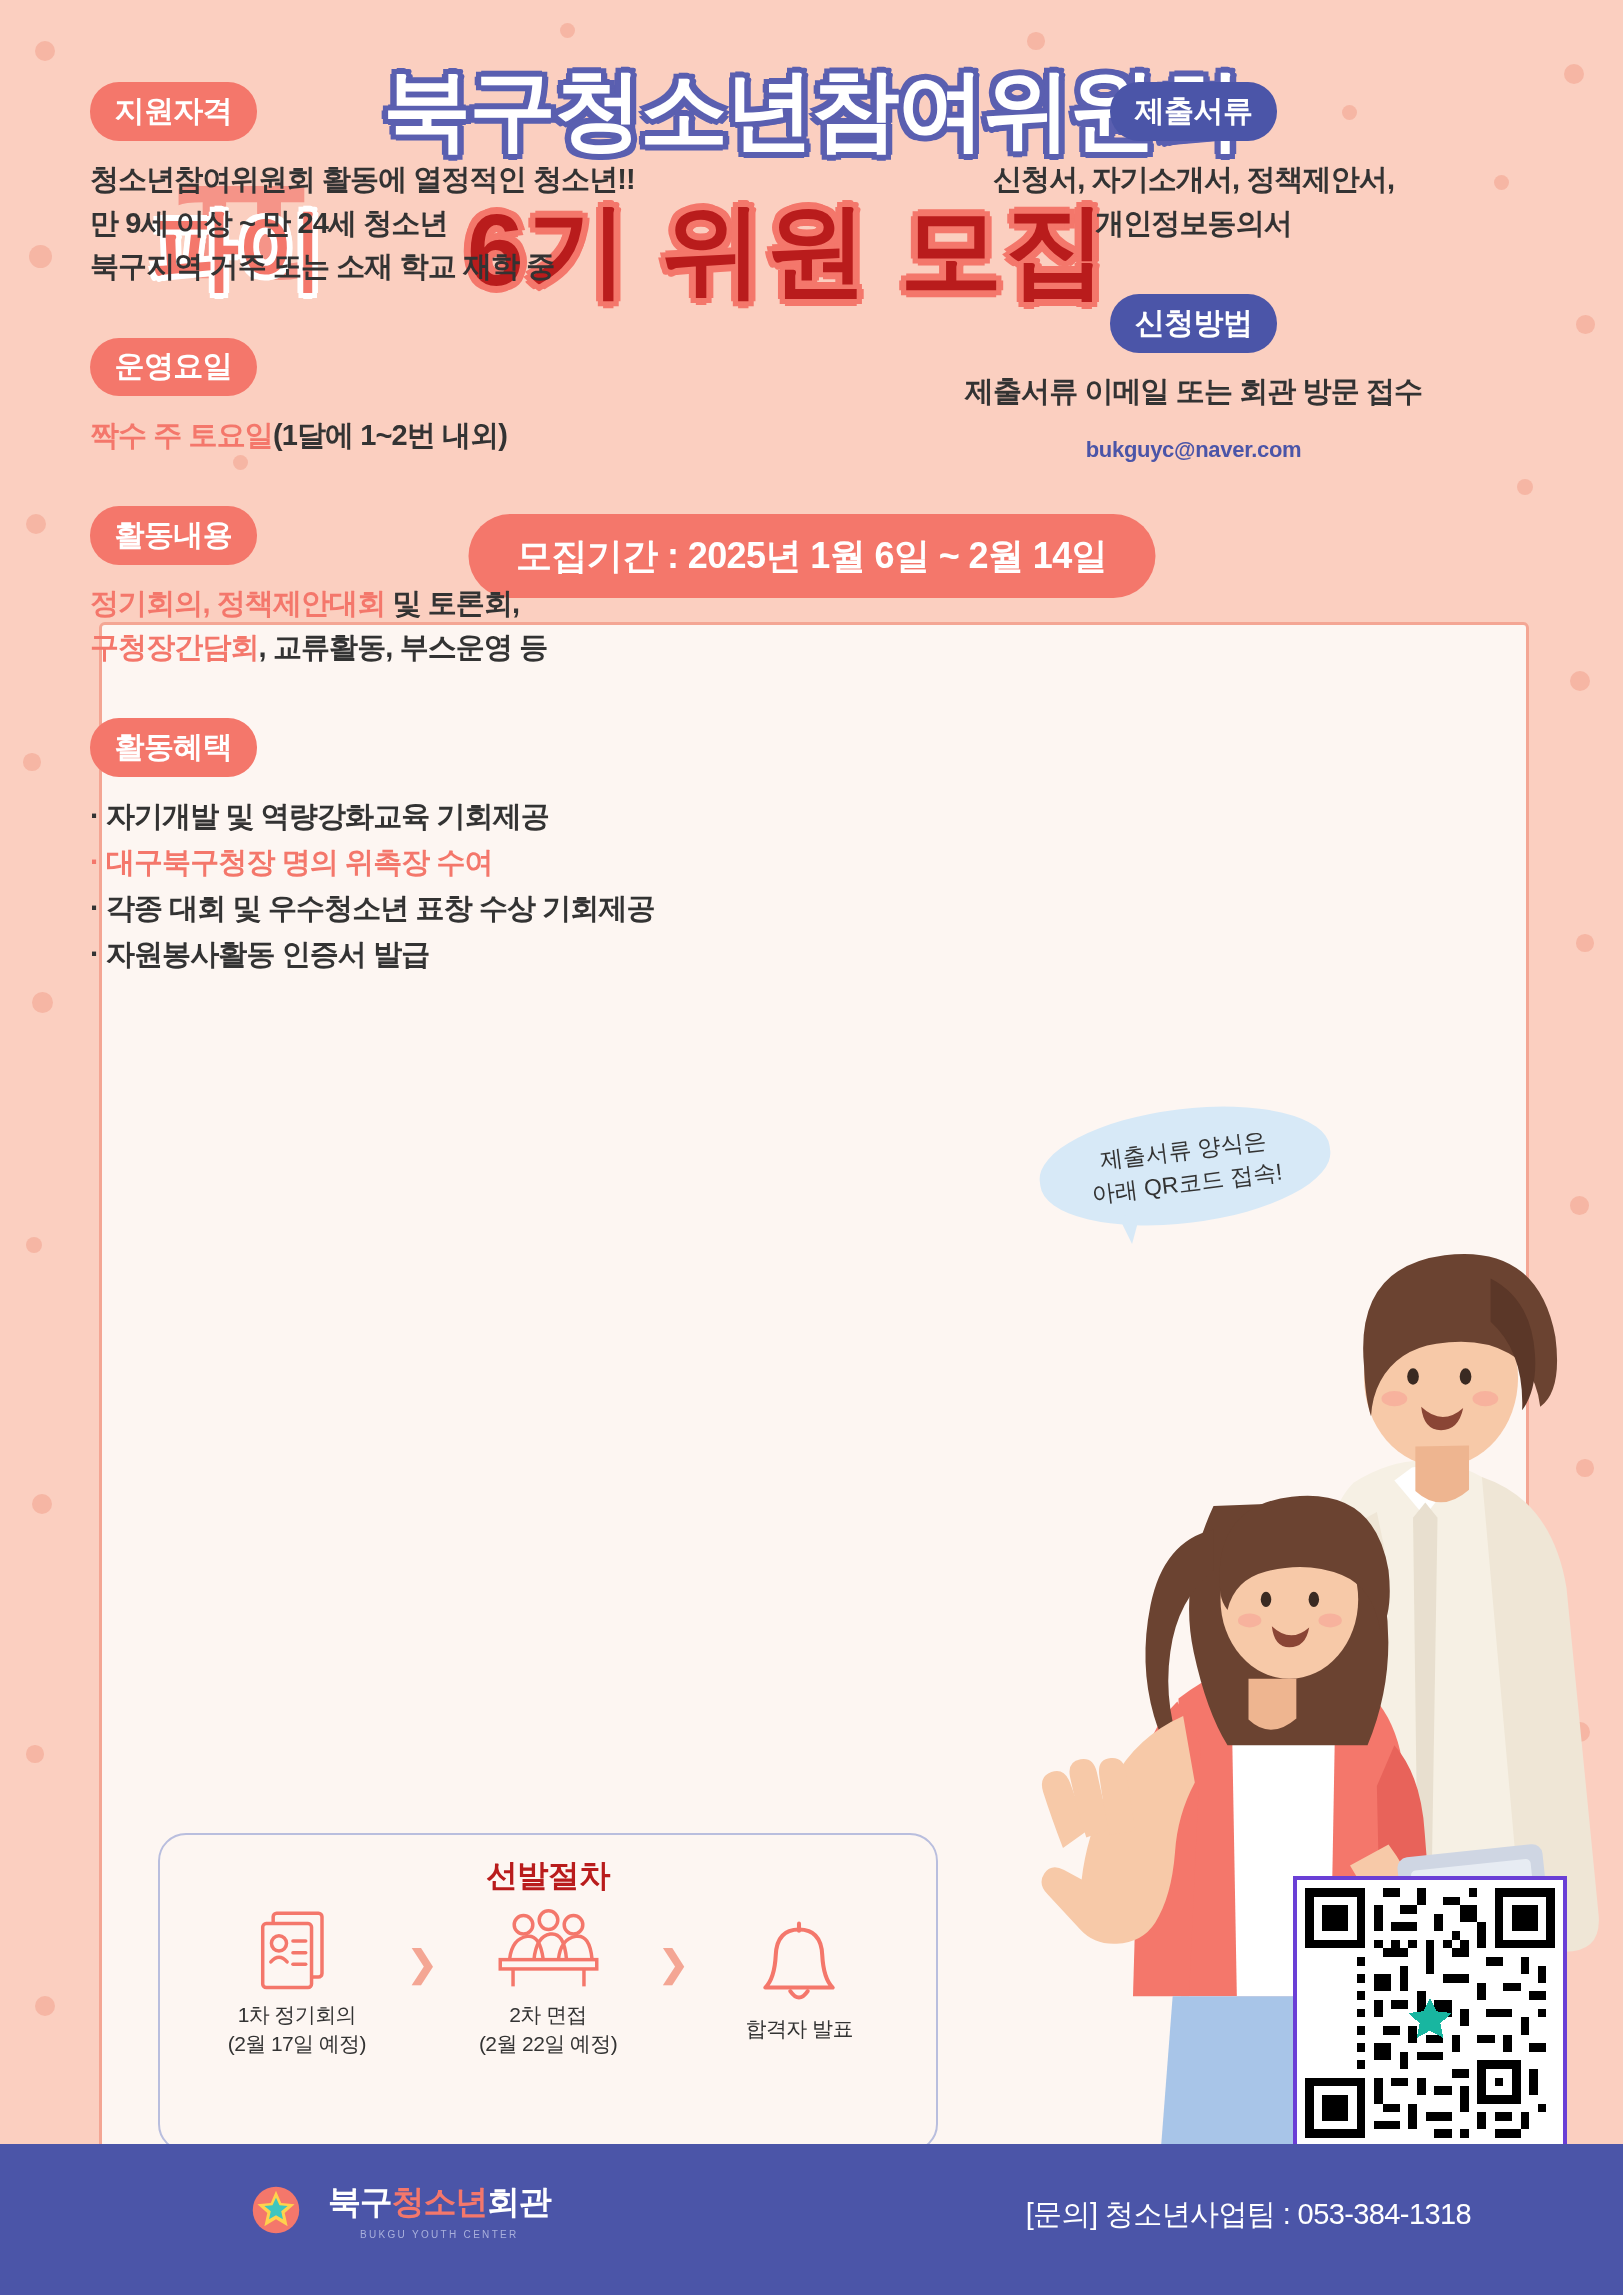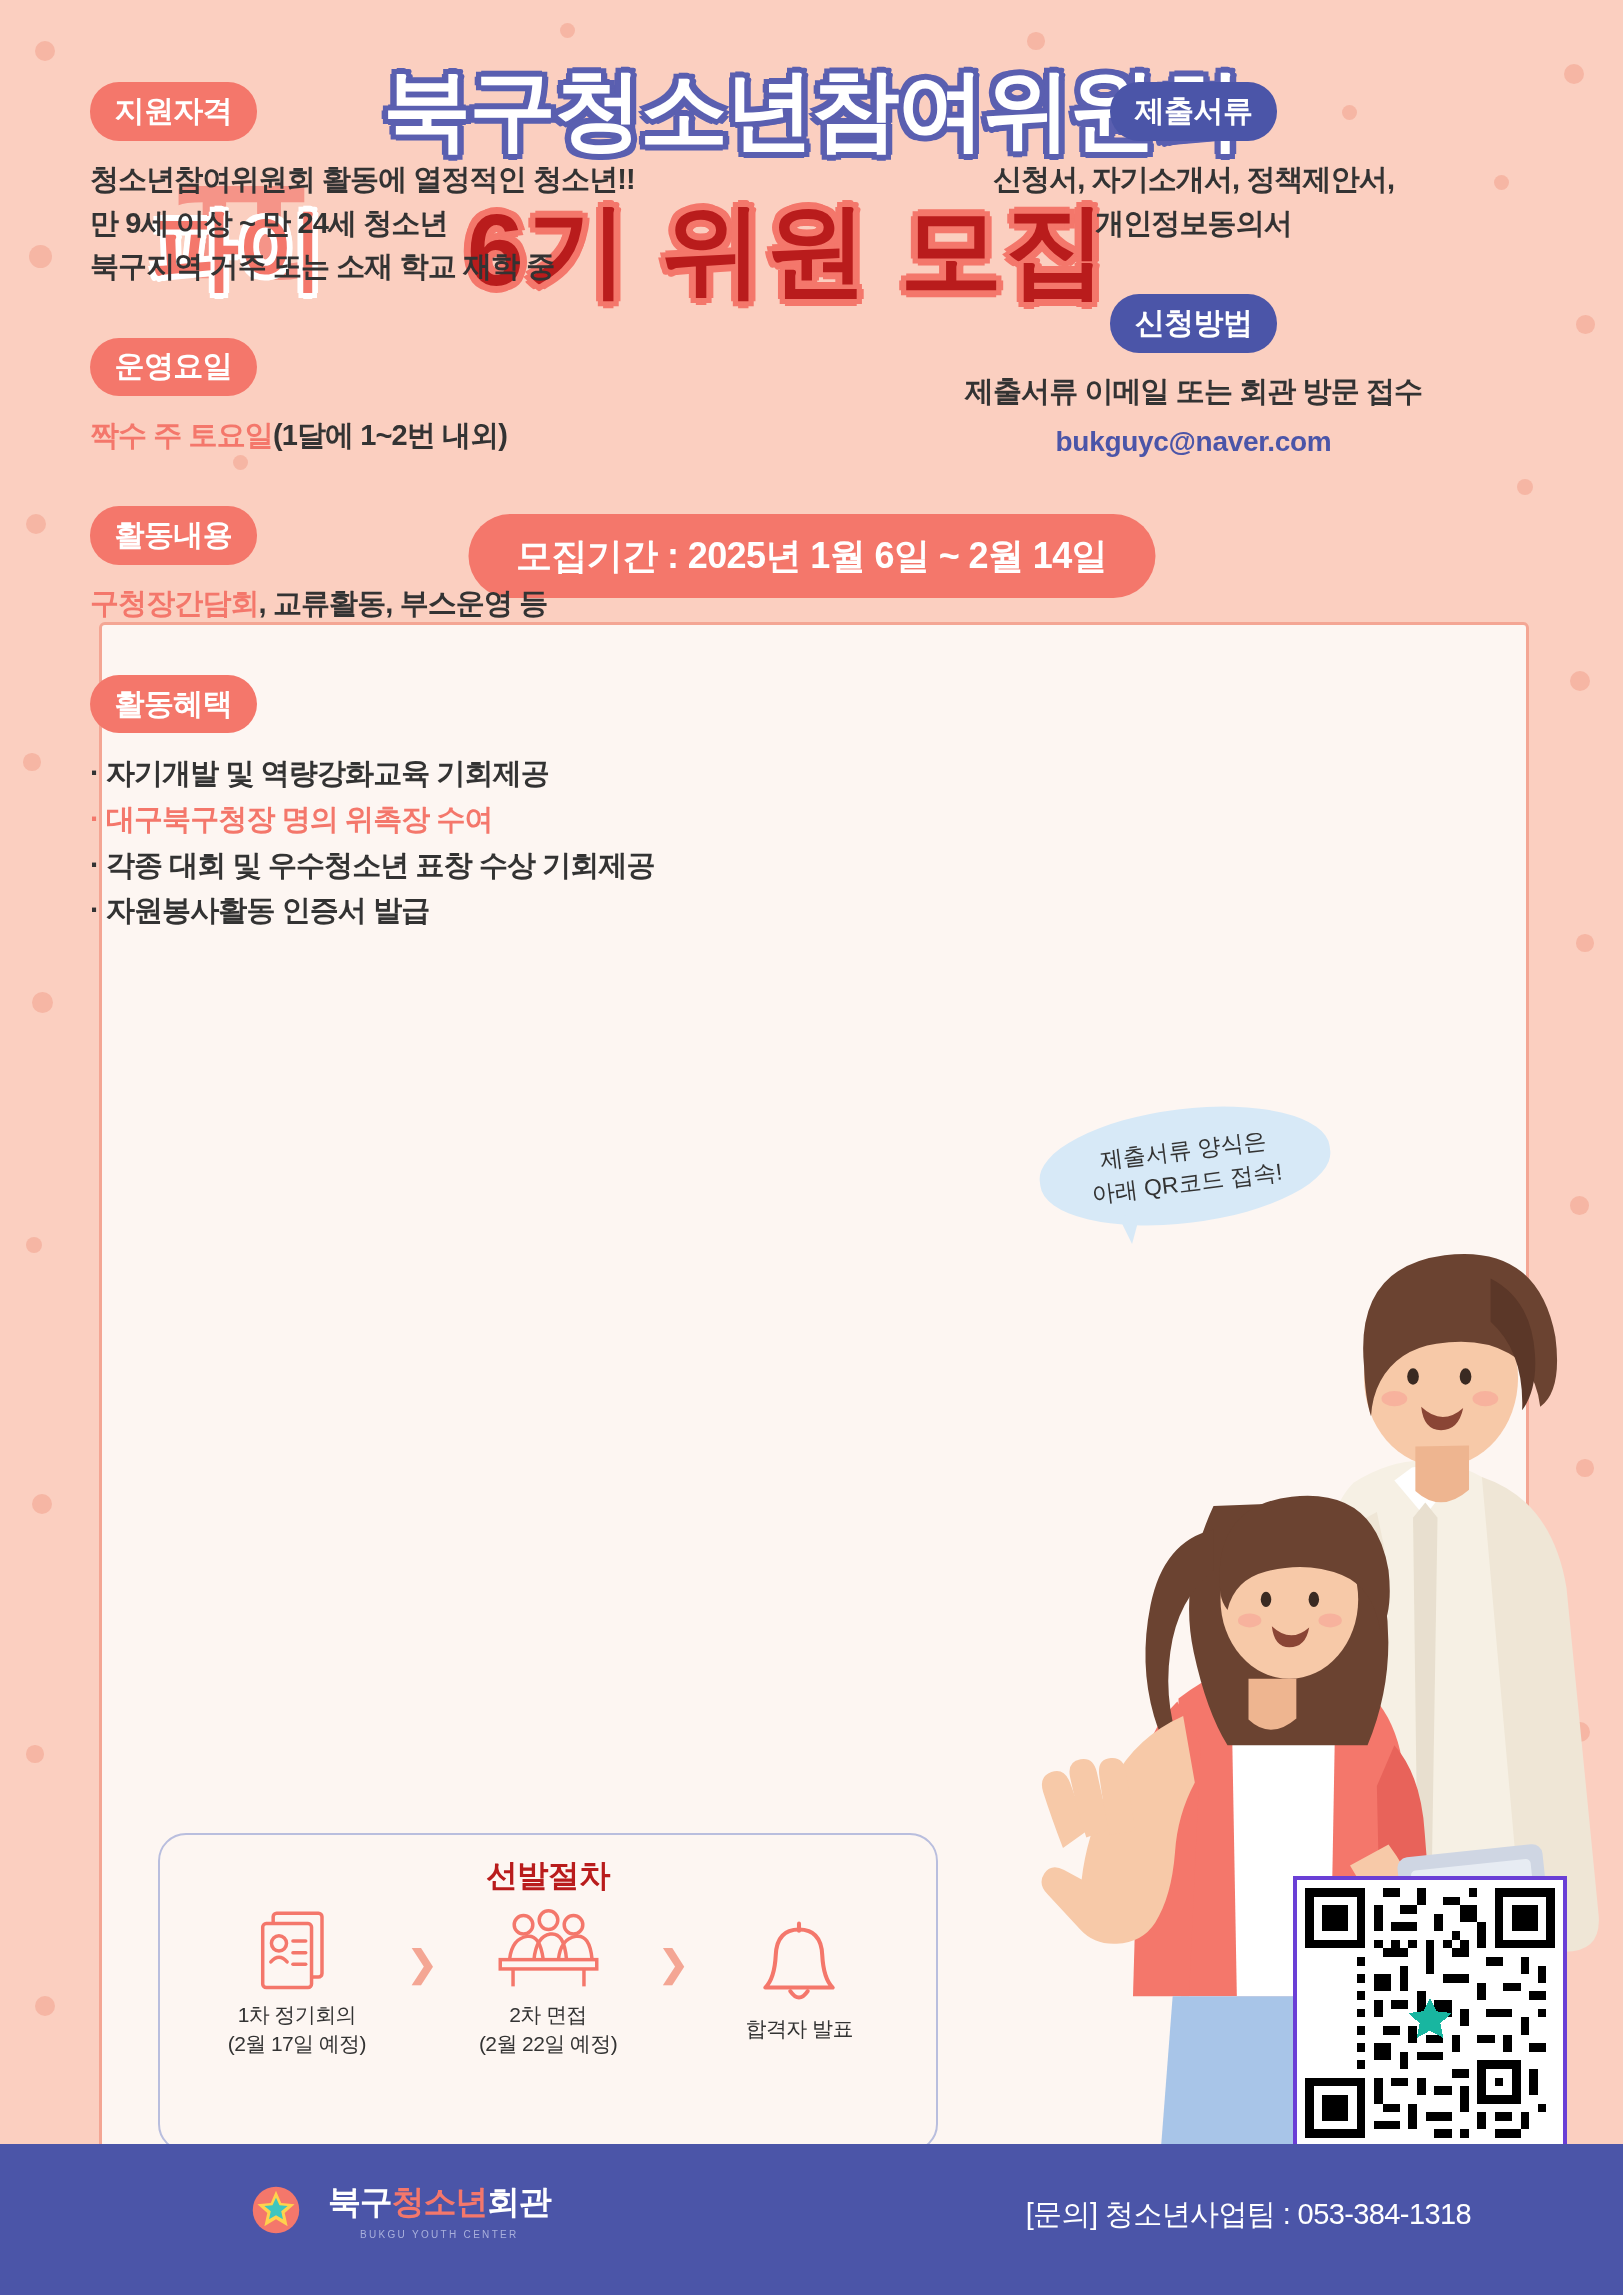--- a/index.html
+++ b/index.html
@@ -145,24 +145,24 @@
   .bullets {
     font-size: 29px;
     font-weight: bold;
     color: #333333;
     line-height: 1.58;
     letter-spacing: -0.9px;
     margin-top: 17.5px;
   }
   .bullets div { white-space: nowrap; }
   .email {
-    font-size: 28px;
+    font-size: 22px;
     font-weight: bold;
     color: #4b55a8;
-    margin-top: 12px;
+    margin-top: 23px;
     letter-spacing: -0.3px;
   }
   
   .bubble {
     position: absolute;
     left: 1039px;
     top: 1109px;
     width: 292px;
     height: 114px;
     background: #d7e9f7;
@@ -341,20 +341,21 @@
     <div class="blk">
       <div class="tag pink">운영요일</div>
       <div class="body-text">
         <span class="hl">짝수 주 토요일</span><span>(1달에 1~2번 내외)</span>
       </div>
     </div>
 
     <div class="blk">
       <div class="tag pink">활동내용</div>
       <div class="body-text">
+        <div><span class="hl">정기회의, </span><span class="hl">정책제안대회</span><span> 및 토론회,</span></div>
         <div><span class="hl">구청장간담회</span><span>, 교류활동, 부스운영 등</span></div>
       </div>
     </div>
 
     <div class="blk">
       <div class="tag pink">활동혜택</div>
       <div class="bullets">
         <div>· 자기개발 및 역량강화교육 기회제공</div>
         <div class="hl" style="color:#f4776b;">· 대구북구청장 명의 위촉장 수여</div>
         <div>· 각종 대회 및 우수청소년 표창 수상 기회제공</div>

